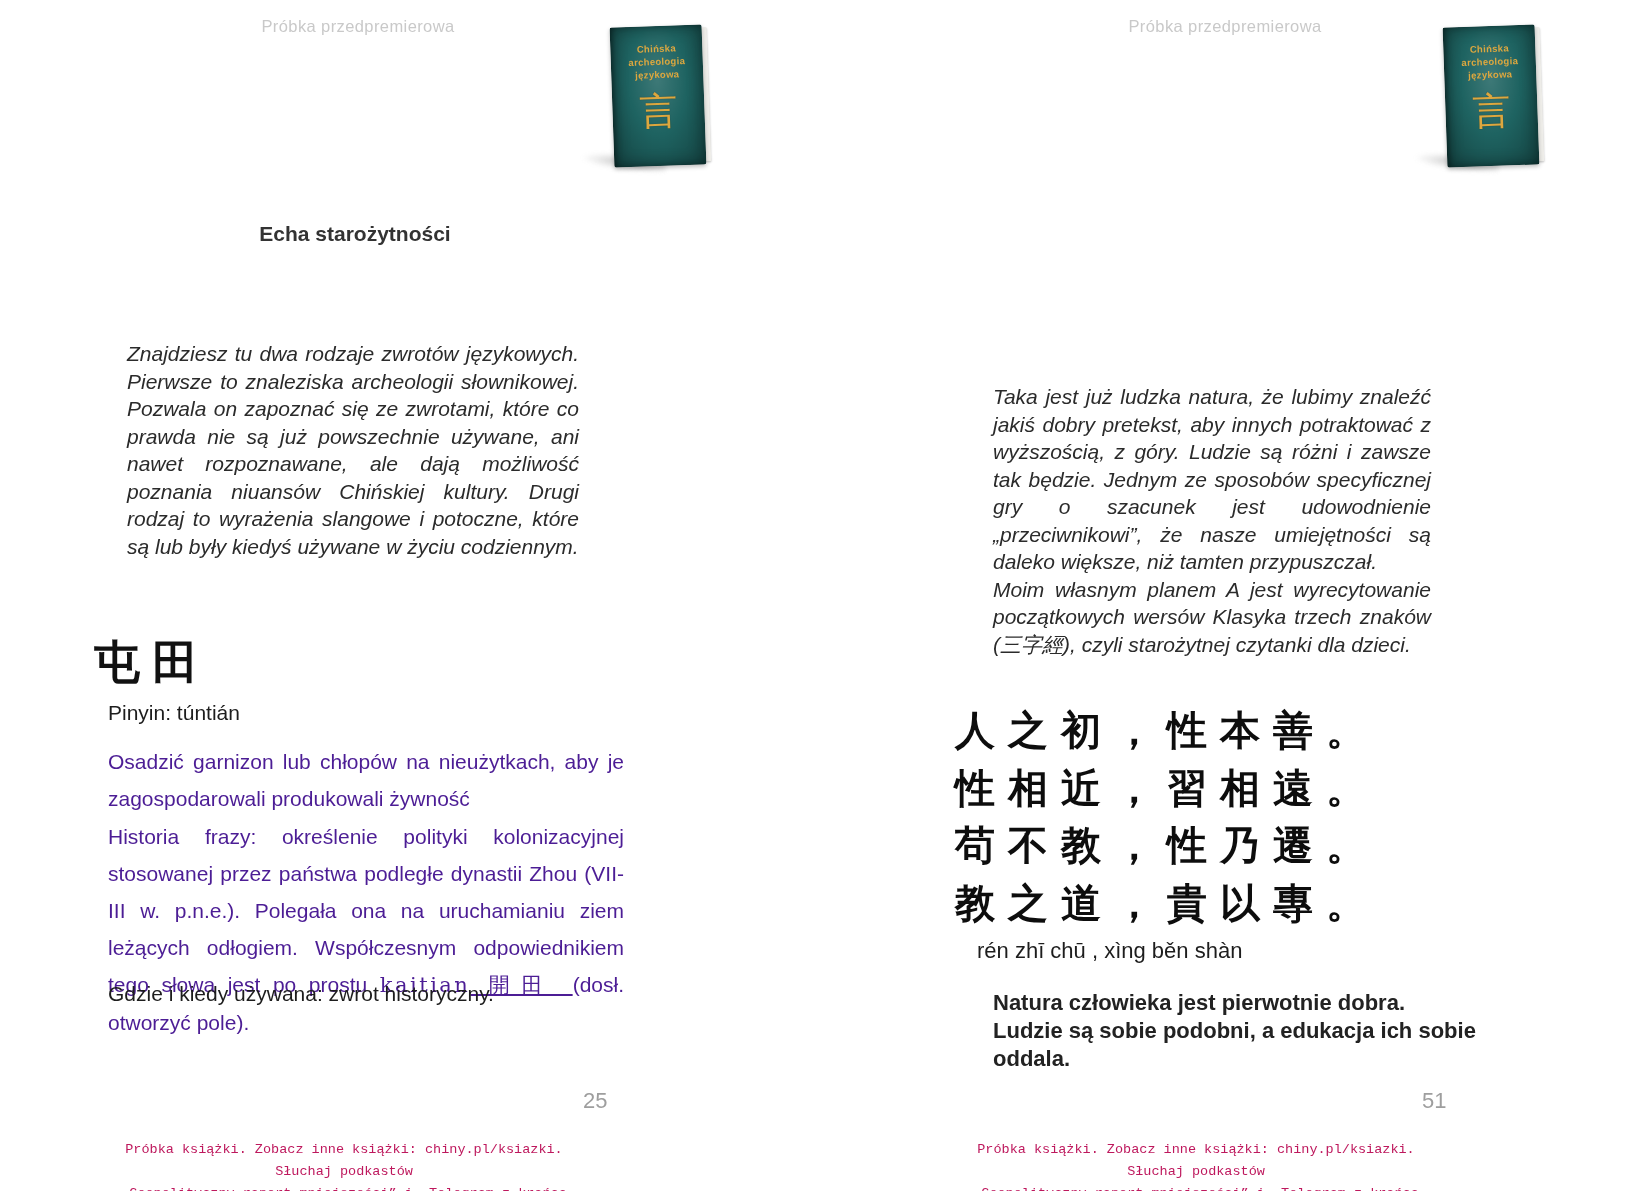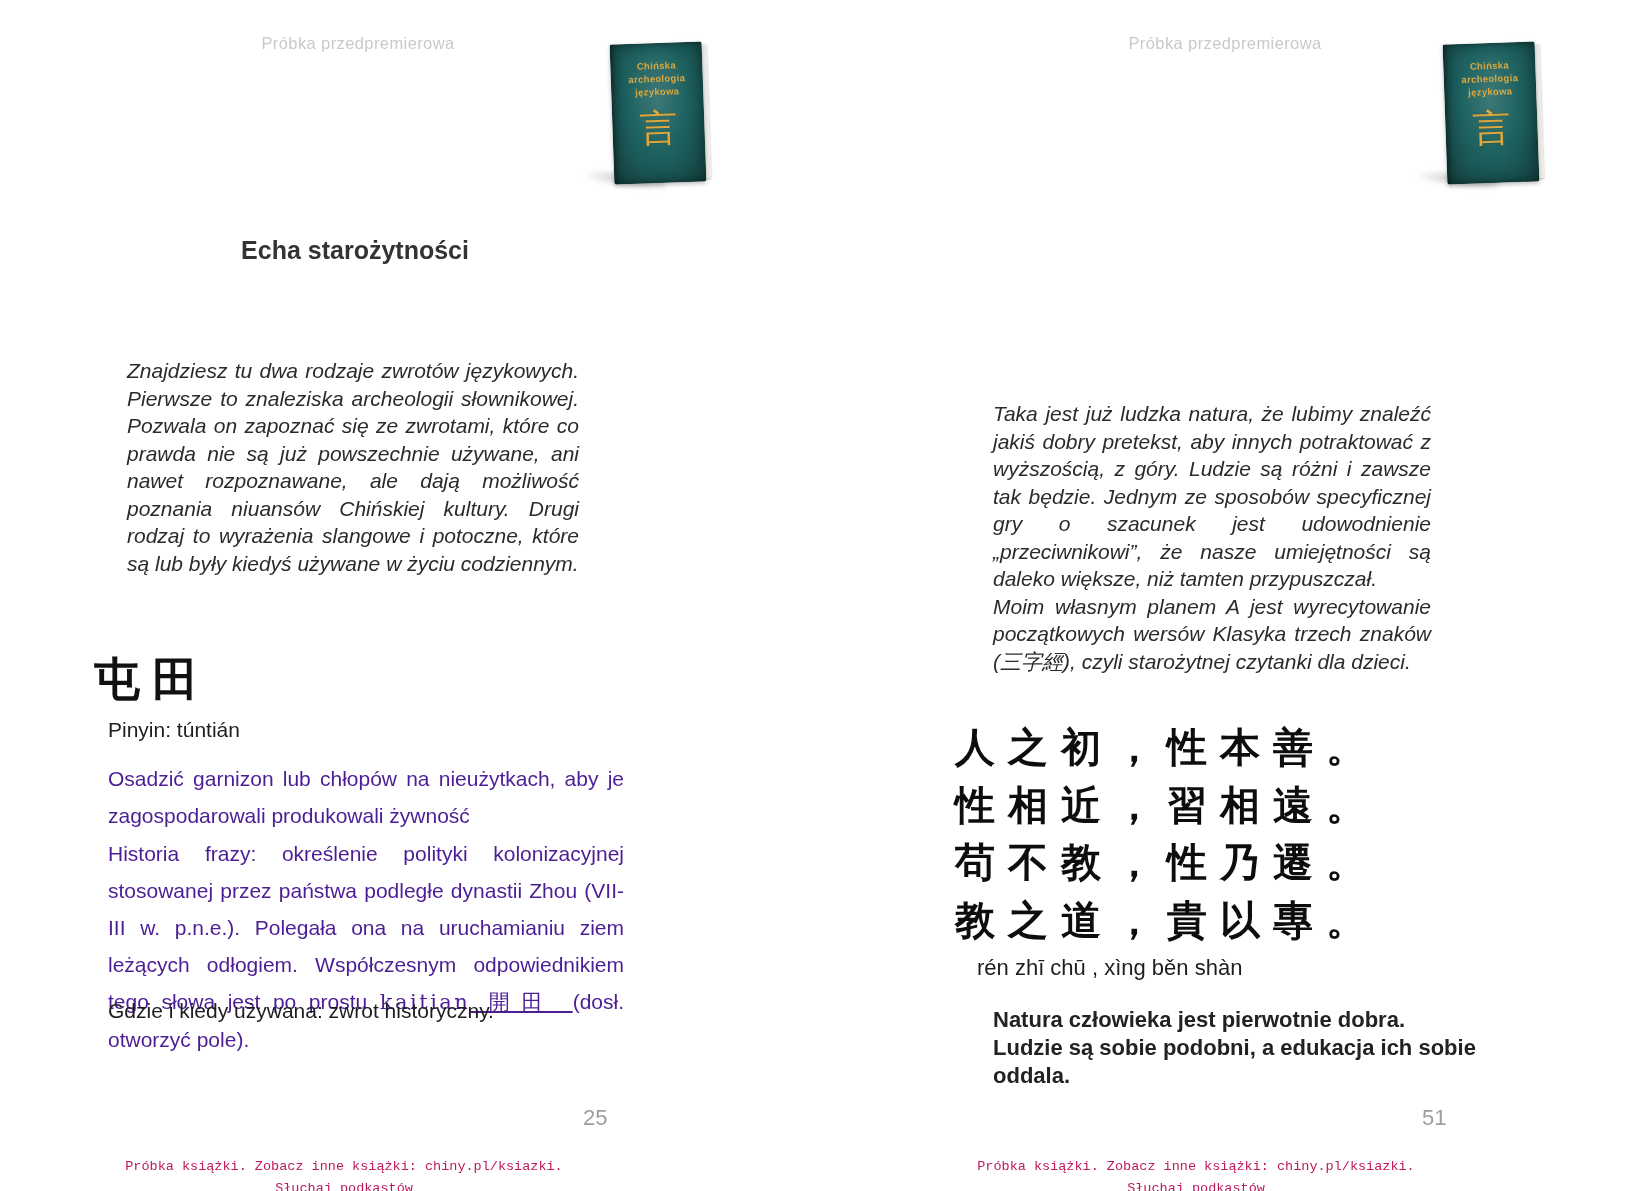--- a/index.html
+++ b/index.html
@@ -1,38 +1,38 @@
 <!DOCTYPE html>
 <html><head>
 <meta charset="utf-8">
 <style>
   html,body{margin:0;padding:0;background:#ffffff;}
   body{font-family:"Liberation Sans", sans-serif;}
   .spread{position:relative;width:1644px;height:1191px;background:#ffffff;overflow:hidden;}
-  .page{position:absolute;top:17px;width:822px;height:905px;}
+  .page{position:absolute;top:0;width:822px;height:905px;}
   .page.left{left:0;}
   .page.right{left:822px;}
 
   .watermark{position:absolute;transform:translateX(-50%);font-size:16.5px;color:#c9c9c9;letter-spacing:.4px;white-space:nowrap;}
 
   
   .book-cover{position:absolute;width:100px;height:150px;}
   .cover-shadow{position:absolute;left:-26px;bottom:2px;width:84px;height:16px;
     background:radial-gradient(ellipse at 60% 50%, rgba(110,110,110,.45), rgba(255,255,255,0) 72%);
     filter:blur(2px);transform:rotate(6deg);}
   .cover-rot{position:absolute;left:4px;top:4px;width:92px;height:140px;transform:rotate(-2deg);}
   .cover-pages{position:absolute;right:-5px;top:3px;width:6px;height:134px;background:#efeeea;border-radius:1px;box-shadow:0 1px 2px rgba(0,0,0,.25);}
   .cover-face{position:absolute;inset:0;border-radius:2px;
     background-image:radial-gradient(ellipse at 50% 38%, rgba(255,255,255,.14) 0%, rgba(255,255,255,0) 45%, rgba(0,0,0,.35) 100%);
     box-shadow:inset 0 0 16px rgba(0,10,10,.45), inset 3px 0 6px -2px rgba(0,0,0,.5), 0 2px 4px rgba(0,0,0,.25);
     display:flex;flex-direction:column;align-items:center;}
   .cover-title{margin-top:16px;font-size:9.5px;font-weight:700;line-height:13px;text-align:center;letter-spacing:.3px;white-space:pre-line;}
   .cover-glyph{margin-top:10px;font-size:38px;line-height:40px;font-family:"DejaVu Serif", serif;text-shadow:0 0 1px rgba(0,0,0,.4);}
 
-  .chapter-title{position:absolute;margin:0;transform:translateX(-50%);font-size:25px;line-height:43px;font-weight:700;color:#333333;text-align:center;white-space:pre-line;}
+  .chapter-title{position:absolute;margin:0;transform:translateX(-50%);font-size:21px;line-height:43px;font-weight:700;color:#333333;text-align:center;white-space:pre-line;}
 
   .intro{position:absolute;margin:0;font-style:italic;font-size:21px;line-height:27.5px;color:#2b2b2b;text-align:justify;}
   .intro .p{display:block;text-align:justify;}
 
   .hanzi-big{position:absolute;font-family:"DejaVu Serif", serif;font-size:46px;line-height:50px;font-weight:700;color:#111;letter-spacing:12px;white-space:nowrap;}
   .body-line{position:absolute;font-size:21px;line-height:28.5px;color:#1d1d1d;white-space:nowrap;}
   .body-par{position:absolute;margin:0;font-size:21px;line-height:37px;color:#4c1d95;text-align:justify;}
   .kaitian{font-family:"DejaVu Serif", serif;letter-spacing:2.5px;}
   .inline-hanzi{font-family:"DejaVu Serif", serif;letter-spacing:5px;text-decoration:underline;}
 

